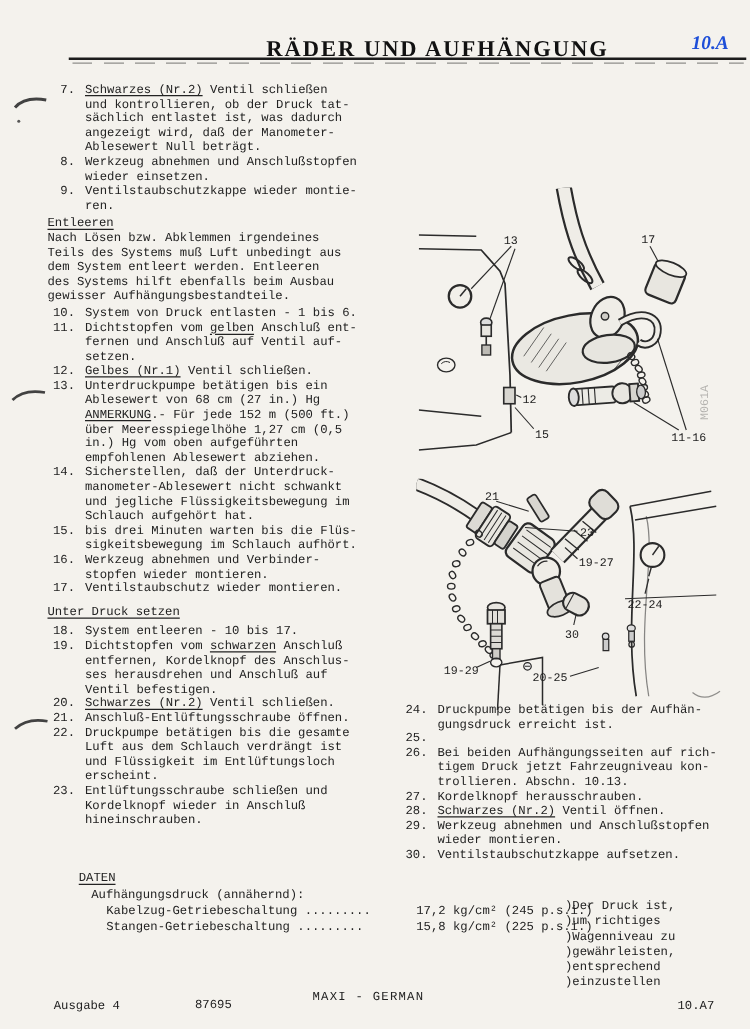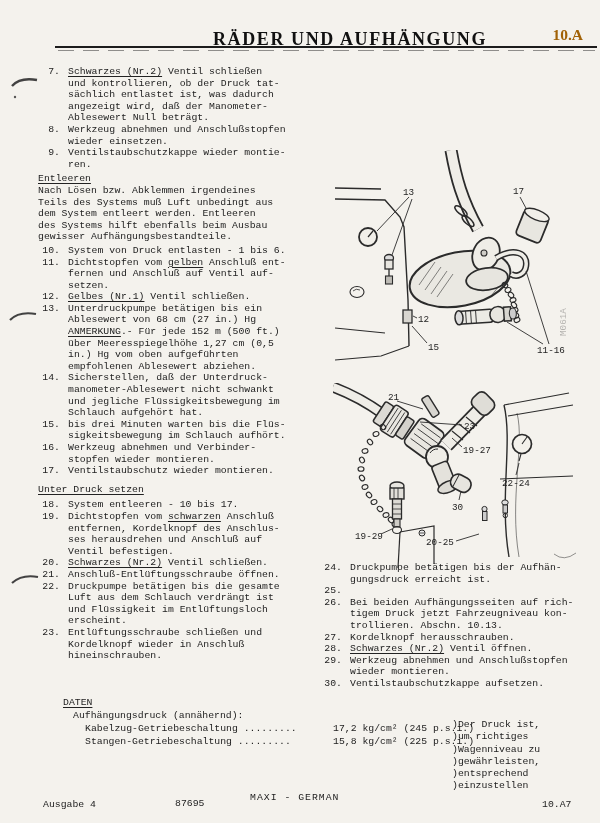--- a/index.html
+++ b/index.html
@@ -11,21 +11,21 @@
   }
   
   .hdr-title{
     position:absolute;top:29px;left:314px;transform:translateX(-50%);
     font-family:"Liberation Serif","DejaVu Serif",serif;font-weight:bold;
     font-size:18px;letter-spacing:1.6px;white-space:nowrap;color:#111;margin-left:36px;
   }
   .hdr-section{
     position:absolute;top:26px;right:17px;
     font-family:"Liberation Serif","DejaVu Serif",serif;font-weight:bold;
-    font-size:15.5px;color:#a16207;
+    font-size:15.5px;color:#1d4ed8;font-style:italic;
   }
   .rule1{position:absolute;top:46px;left:55px;width:542px;height:2px;background:#1c1c1c;}
   .rule2{position:absolute;top:50px;left:58px;width:537px;height:1px;
     background:repeating-linear-gradient(90deg,rgba(20,20,20,.45) 0 16px,transparent 16px 25px);}
   
   .col{position:absolute;font-size:9.8px;line-height:11.6px;}
   .col-left{left:38px;top:66px;width:294px;}
   .col-right{left:320px;top:562px;width:280px;}
   .item{display:flex;}
   .item .num{flex:none;width:22px;text-align:right;margin-right:8px;}
@@ -39,21 +39,21 @@
   
   .daten{position:absolute;left:38px;top:696px;font-size:9.8px;line-height:13px;}
   .daten .d-head{margin-left:25px;display:inline-block;}
   .daten .d-sub{margin-left:35px;}
   .daten .d-row{margin-left:47px;}
   .values{position:absolute;left:333px;top:722px;font-size:9.8px;line-height:13.2px;}
   .note{position:absolute;left:452px;top:719px;font-size:9.8px;line-height:12.3px;}
   
   .f{position:absolute;font-size:9.8px;}
   .f-edition{left:43px;top:799px;}
-  .f-number{left:175px;top:798px;}
+  .f-number{left:156px;top:798px;}
   .f-center{left:250px;top:792px;letter-spacing:1px;}
   .f-page{left:542px;top:799px;}
   
   .diag{position:absolute;}
   .diag-top{left:335px;top:150px;width:265px;height:235px;}
   .diag-bottom{left:333px;top:383px;width:265px;height:185px;}
   .marks{position:absolute;left:0;top:0;pointer-events:none;}
   svg text{font-family:"Liberation Mono","DejaVu Sans Mono",monospace;font-size:9.3px;fill:#1e1e1e;}
 </style>
 </head>

